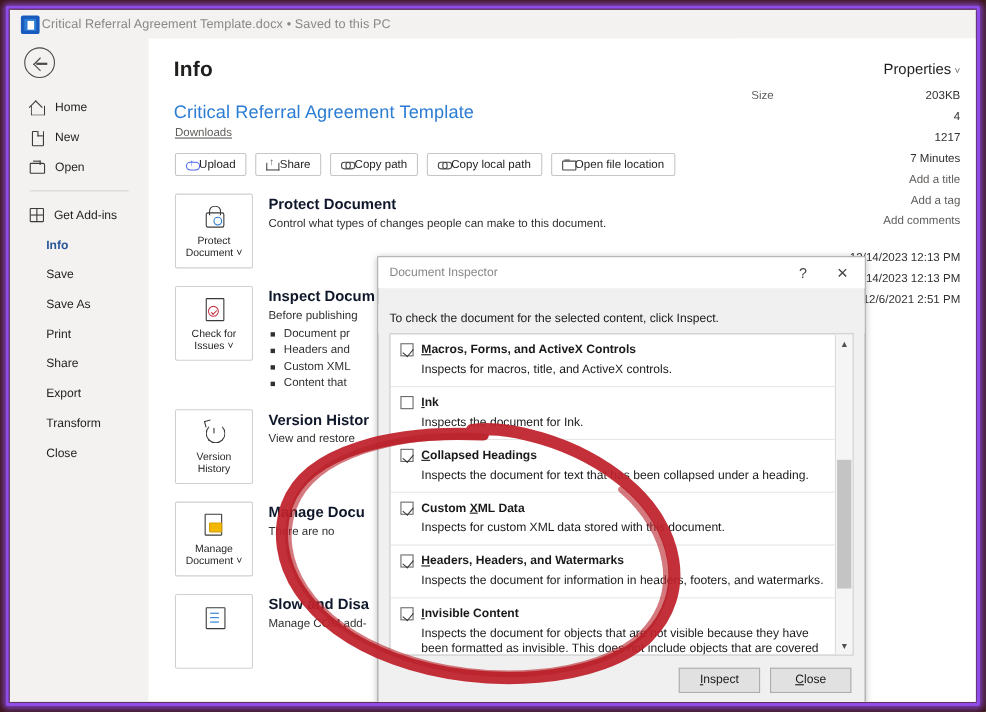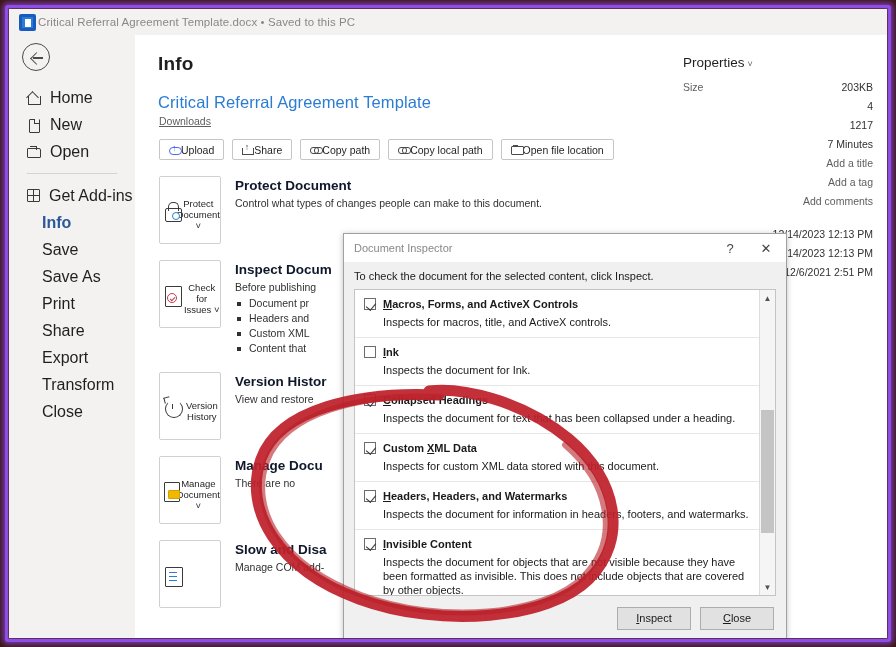--- a/index.html
+++ b/index.html
@@ -72,21 +72,21 @@
     transform: rotate(45deg);
   }
   #backbtn::after {
     content: "";
     position: absolute; left: 10px; top: 13px;
     width: 10px; height: 1.6px; background: #4a4a4a;
   }
   .nav-item {
     height: 25px; display: flex; align-items: center;
     gap: 9px; padding-left: 18px;
-    font-size: 16px; color: #201f1e;
+    font-size: 11px; color: #201f1e;
     margin-bottom: 2px;
   }
   .nav-item.indent { padding-left: 33px; }
   .nav-item.active { color: #2b579a; font-weight: bold; }
   .nav-icon { width: 14px; height: 14px; flex: none; position: relative; }
   .ico-home::before {
     content: ""; position: absolute; left: 1px; top: 5px;
     width: 11px; height: 8px;
     border: 1.3px solid #3b3a39; border-top: none;
     border-radius: 0 0 1px 1px;
@@ -202,24 +202,24 @@
     width: 5px; height: 2px;
     border-top: 1.2px solid #4a4a4a;
   }
 
   
   .info-sec {
     display: flex; gap: 14px;
     margin: 16px 0 0 24px;
   }
   .info-tile {
-    width: 62px; height: 68px; flex: none;
+    width: 71px; height: 68px; flex: none;
     border: 1px solid #d2d0ce; border-radius: 2px;
     background: #fff;
-    display: flex; flex-direction: row;
+    display: flex; flex-direction: column;
     align-items: center; justify-content: flex-start;
     padding-top: 9px;
   }
   .tile-glyph {
     width: 26px; height: 24px; position: relative; margin-bottom: 4px;
   }
   .tile-label {
     font-size: 9.5px; color: #201f1e; text-align: center;
     line-height: 11px;
   }
@@ -310,21 +310,21 @@
     background: #2b7cd3;
   }
 
   
   #props {
     position: absolute; right: 0; top: 26px; width: 218px; bottom: 0;
     background: #fff;
     padding: 20px 14px 0 14px;
   }
   #props-title {
-    font-size: 13.5px; color: #201f1e; margin-bottom: 8px;
+    font-size: 13.5px; color: #201f1e; margin-bottom: 8px; text-align: right;
   }
   #props-title .caret { font-size: 9px; color: #605e5c; margin-left: 3px; }
   .prop-row {
     display: flex; justify-content: space-between;
     font-size: 10.5px; line-height: 19px;
     color: #323130;
   }
   .prop-k { color: #605e5c; }
   .prop-v { color: #323130; text-align: right; }
   .prop-v.link { color: #605e5c; }
@@ -374,20 +374,21 @@
   .dlg-ctl {
     width: 36px; height: 26px;
     display: flex; align-items: center; justify-content: center;
     font-size: 13px; color: #444;
   }
   #dlg-instr {
     font-size: 11px; color: #1a1a1a;
     padding: 8px 10px 7px 10px;
     background: #f0f0f0;
     flex: none;
+    margin-top: 14px;
   }
   #dlg-list-wrap {
     flex: 1; margin: 0 10px 0 10px;
     border: 1px solid #c4c4c4;
     background: #fff;
     display: flex;
     overflow: hidden;
   }
   #dlg-list {
     flex: 1; overflow: hidden; position: relative;

